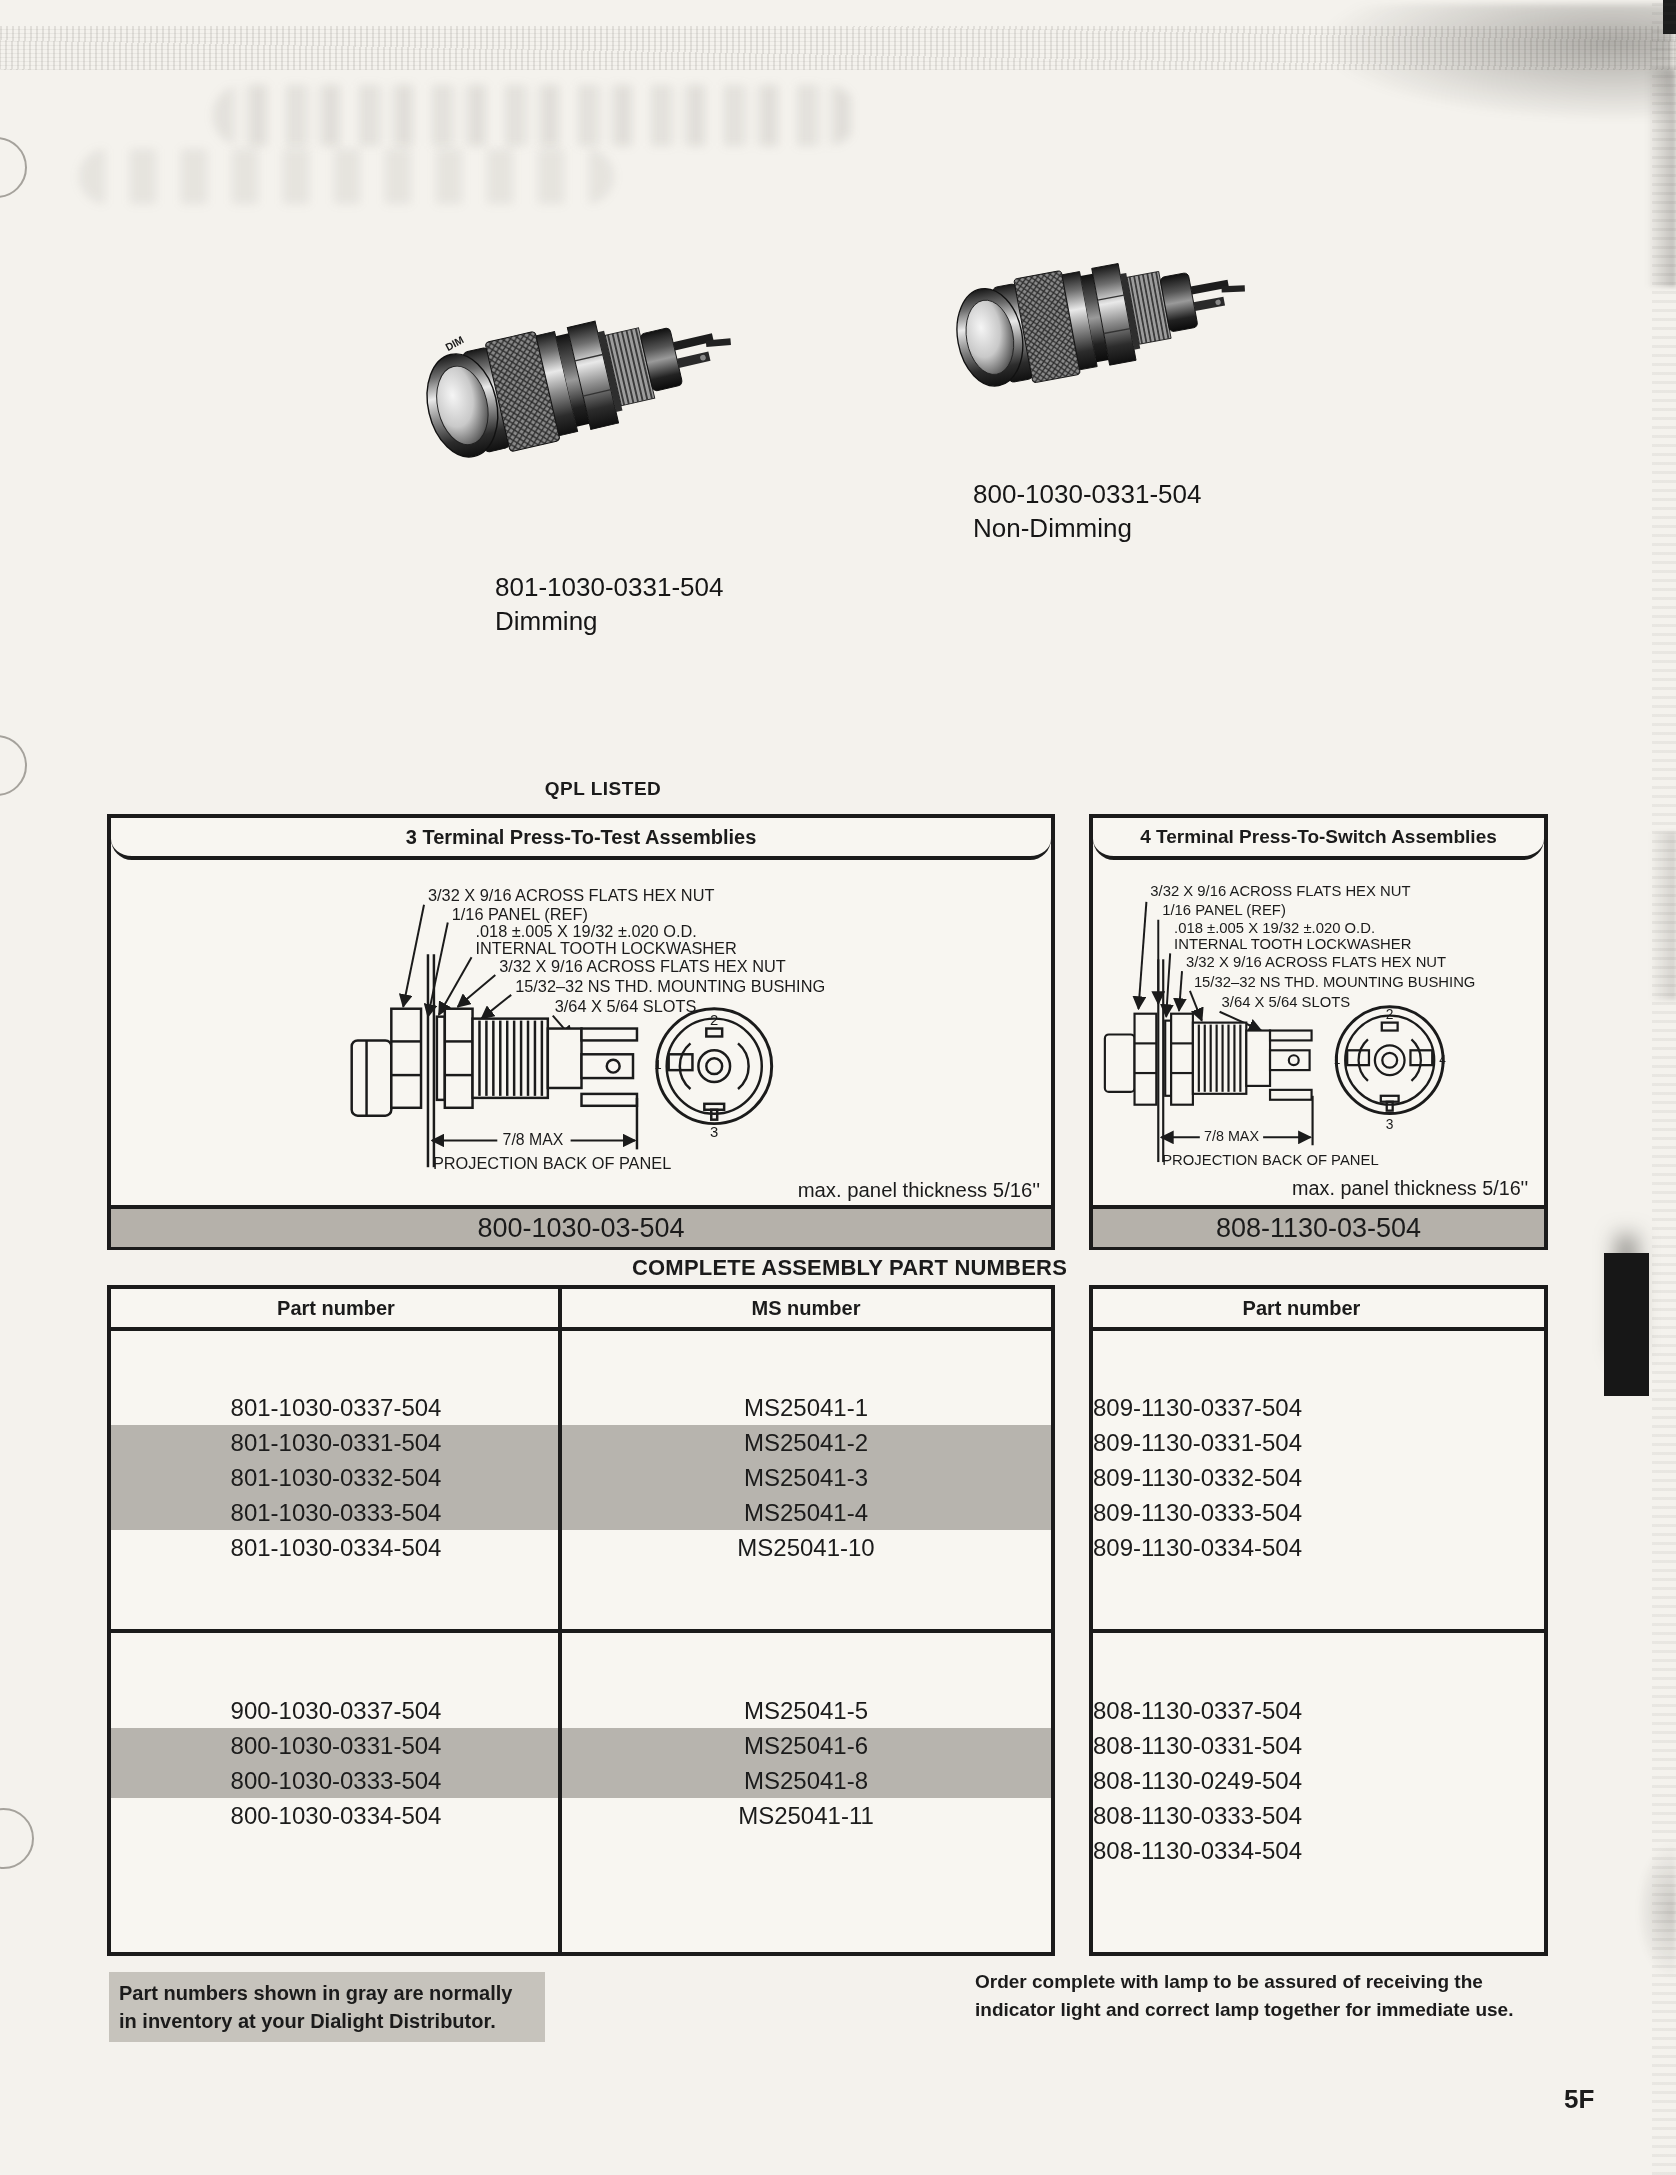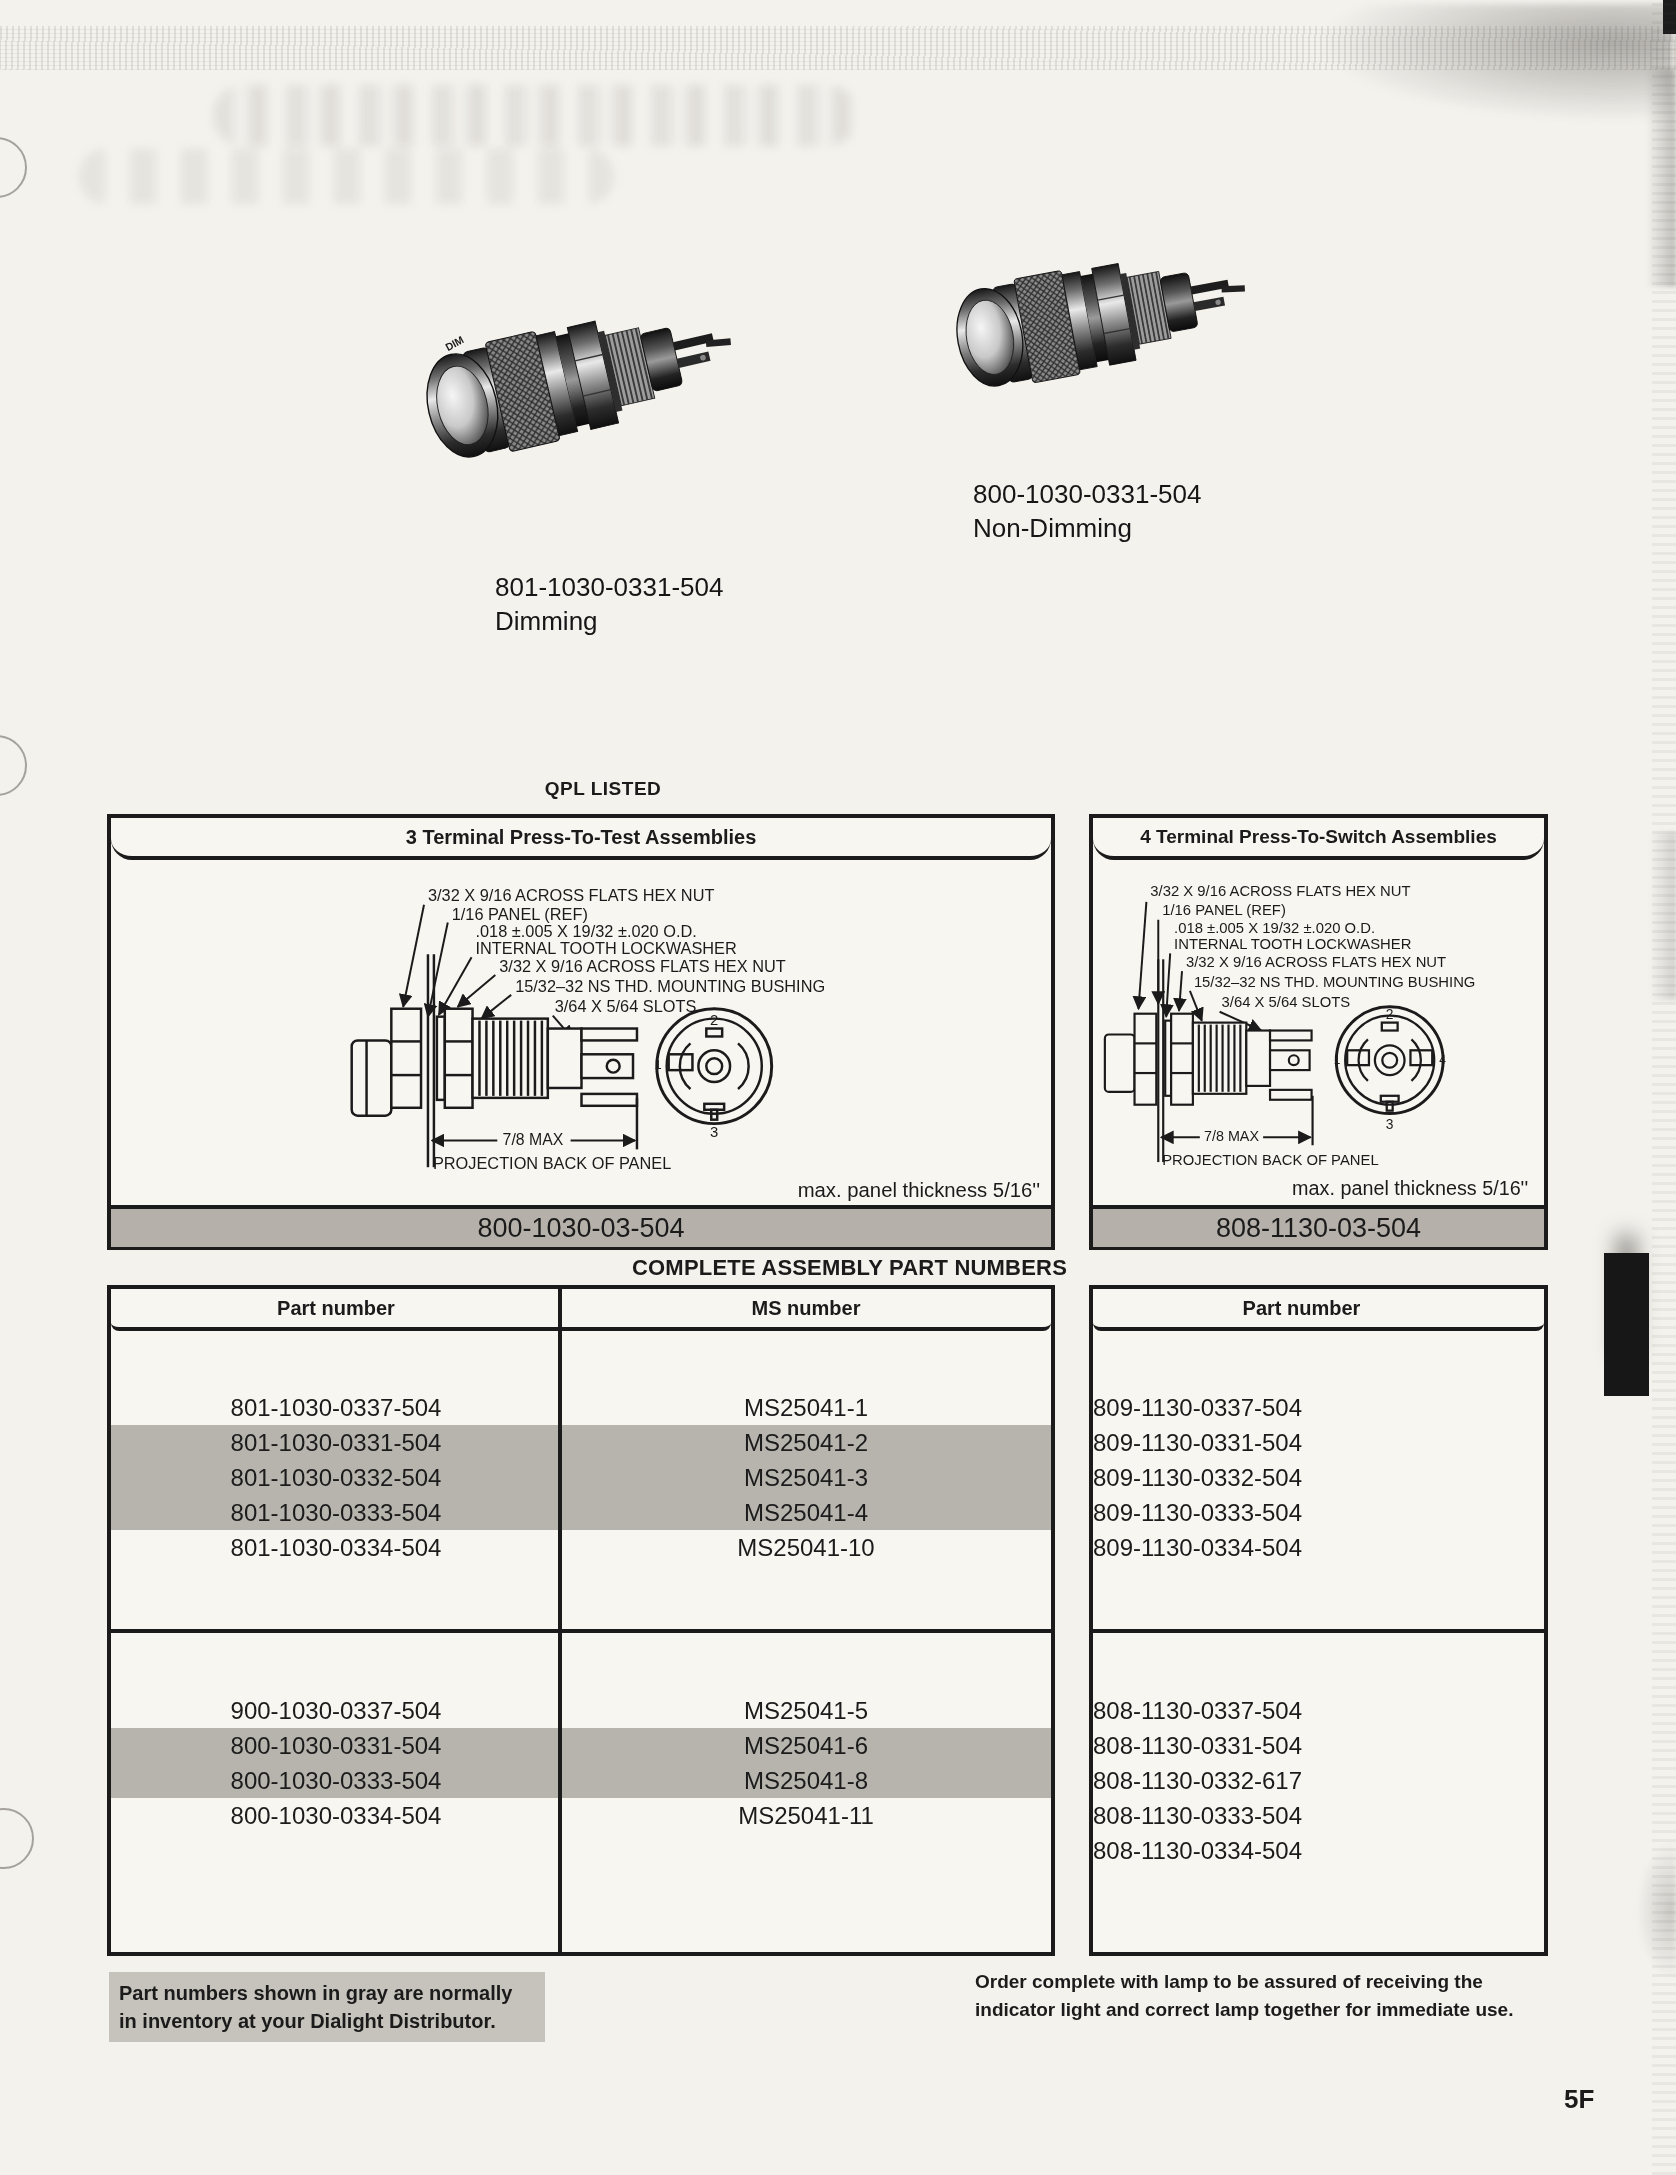--- a/index.html
+++ b/index.html
@@ -39,21 +39,21 @@
   .panel{position:absolute;border:4px solid #1b1b1b;background:#f8f6f1;box-sizing:border-box;}
   .p-head{height:38px;border-bottom:4px solid #1b1b1b;display:flex;align-items:center;justify-content:center;
           font-weight:bold;border-radius:21px;}
   .p-body{position:relative;height:345px;}
   .p-bar{height:38px;border-top:4px solid #1b1b1b;background:#b5b1aa;display:flex;align-items:center;justify-content:center;
          font-size:27px;}
   svg text{font-family:"Liberation Sans", sans-serif;fill:#1b1b1b;}
 
   
   .btable{position:absolute;border:4px solid #1b1b1b;background:#f8f6f1;box-sizing:border-box;}
-  .t-head{height:38px;border-bottom:4px solid #1b1b1b;display:flex;font-weight:bold;font-size:20px;line-height:38px;border-radius:8px;}
+  .t-head{height:38px;border-bottom:4px solid #1b1b1b;display:flex;font-weight:bold;font-size:20px;line-height:38px;}
   .th1{width:450px;text-align:center;}
   .th2{flex:1;text-align:center;}
   .th3{flex:1;text-align:center;padding-right:34px;}
   .vline{position:absolute;left:447px;top:0;bottom:0;width:4px;background:#1b1b1b;z-index:3;}
   .hline{position:absolute;left:0;right:0;top:340px;height:4px;background:#1b1b1b;z-index:3;}
   .tgroup{position:absolute;left:0;right:0;}
   .g1{top:42px;padding-top:59px;}
   .g2{top:344px;padding-top:60px;}
   .trow{display:flex;height:35px;line-height:35px;font-size:24px;}
   .trow.gray{background:#b7b4ae;}
@@ -443,21 +443,21 @@
       </div>
     <div class="hline"></div>
     <div class="tgroup g2">
         <div class="trow">
           <div class="c3">808-1130-0337-504</div>
         </div>
         <div class="trow">
           <div class="c3">808-1130-0331-504</div>
         </div>
         <div class="trow">
-          <div class="c3">808-1130-0332-617</div>
+          <div class="c3">808-1130-0249-504</div>
         </div>
         <div class="trow">
           <div class="c3">808-1130-0333-504</div>
         </div>
         <div class="trow">
           <div class="c3">808-1130-0334-504</div>
         </div>
       </div>
   </div>
 

